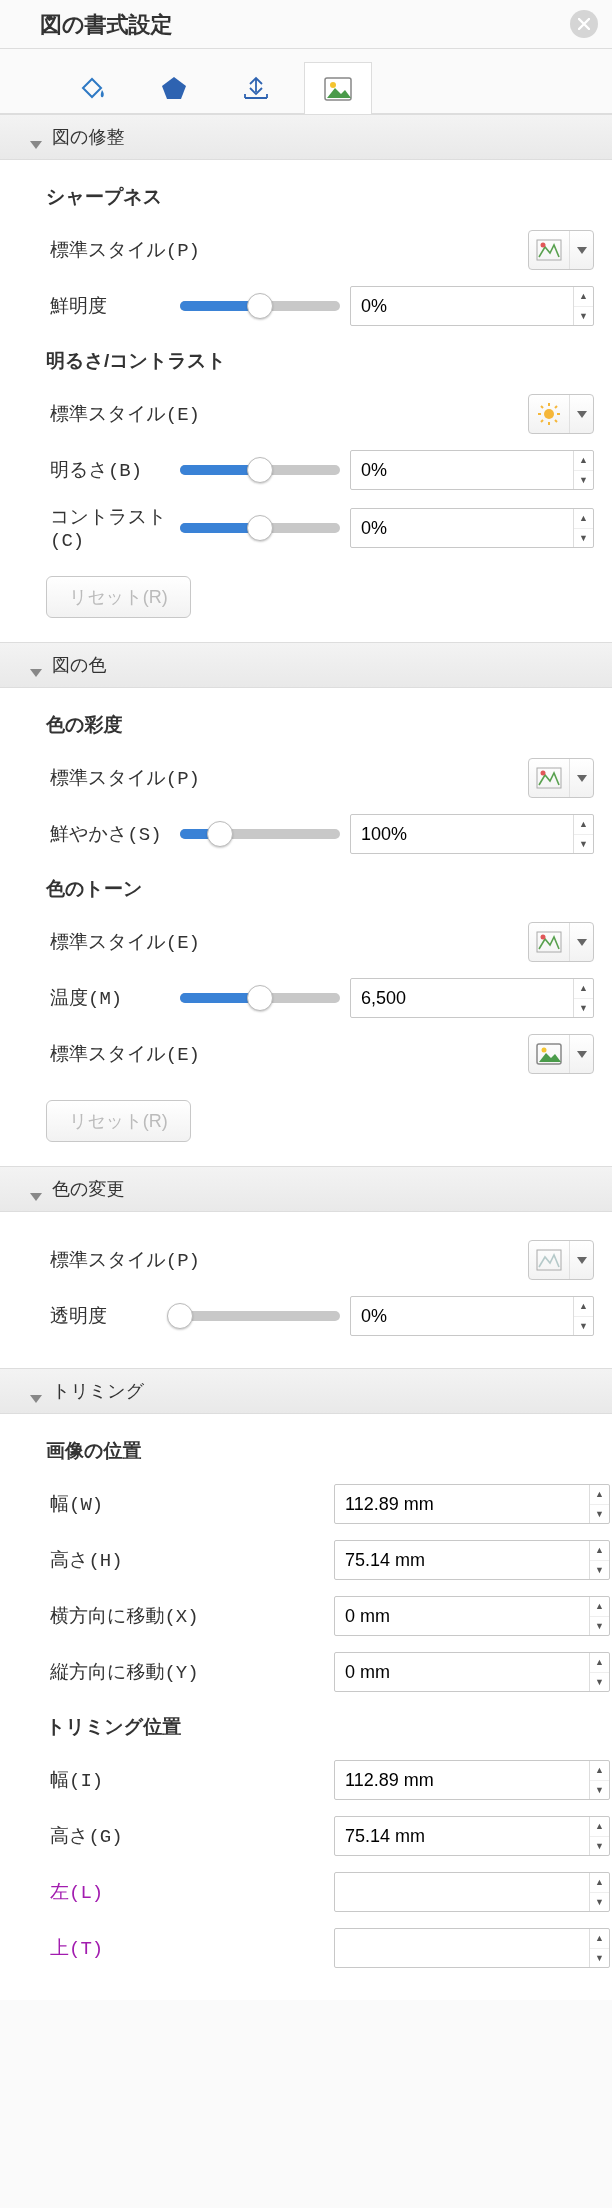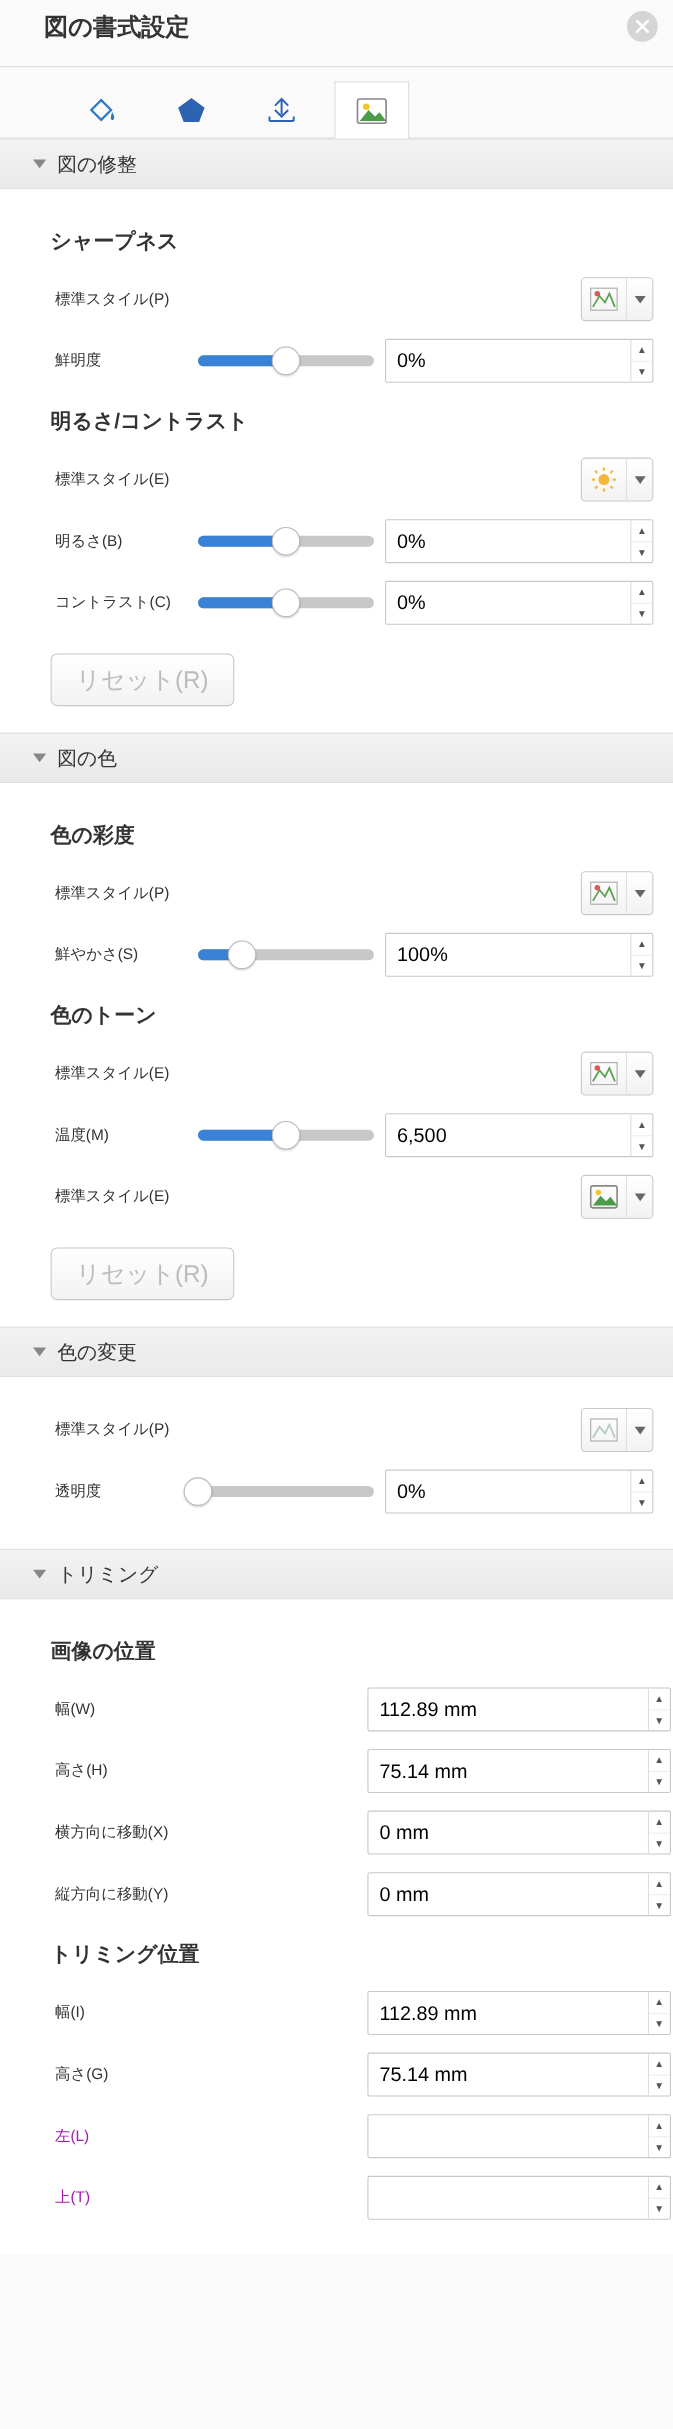--- a/index.html
+++ b/index.html
@@ -7,21 +7,21 @@
     font-family: "Hiragino Sans", "Hiragino Kaku Gothic ProN", "Yu Gothic", Meiryo, sans-serif;
     font-size: 18px;
     color: #333;
     background: #fafafa;
     width: 612px;
   }
   
   .panel-header {
     display: flex;
     align-items: flex-end;
-    padding: 10px 18px 20px 40px;
+    padding: 10px 18px 8px 40px;
     border-bottom: 1px solid #ddd;
     position: relative;
   }
   .panel-title {
     font-weight: 700;
     font-size: 22px;
   }
   .close-btn {
     position: absolute;
     right: 14px; top: 10px;
@@ -54,52 +54,53 @@
     position: relative;
     top: 1px;
   }
   
   .section-header {
     background: linear-gradient(#f3f3f3, #e9e9e9);
     border-top: 1px solid #ddd;
     border-bottom: 1px solid #ddd;
     padding: 10px 14px 10px 30px;
     display: flex;
-    align-items: center;
+    align-items: flex-end;
     gap: 10px;
     font-size: 18px;
     cursor: pointer;
   }
   .disclosure {
     width: 0; height: 0;
     border-left: 6px solid transparent;
     border-right: 6px solid transparent;
     border-top: 8px solid #888;
   }
   .sect-body {
     background: #fff;
     padding: 14px 18px 18px 50px;
   }
   .subhead {
     font-weight: 700;
     font-size: 19px;
     margin: 20px 0 18px -4px;
   }
-  .subhead:first-child { margin-top: 20px; }
+  .subhead:first-child { margin-top: 10px; }
   
   .row {
     display: flex;
     align-items: center;
     margin: 12px 0;
     min-height: 44px;
     gap: 10px;
   }
   .row .lbl {
     flex: 0 0 190px;
-    font-size: 14px;
+    font-size: 19px;
+    font-family: Liberation Mono, monospace;
   }
   .lbl.disabled { color: #a21caf; }
   
   .slider-wrap {
     flex: 1;
     display: flex; align-items: center;
     height: 30px;
     min-width: 160px;
   }
   .slider {
@@ -174,21 +175,21 @@
     width:0;height:0;border-left:5px solid transparent;border-right:5px solid transparent;border-top:7px solid #666;
   }
   
   .reset-btn {
     display:inline-block;
     border:1px solid #c8c8c8;
     background: linear-gradient(#fff,#f2f2f2);
     border-radius: 6px;
     padding: 8px 22px;
     color: #bbb;
-    font-size: 22px;
+    font-size: 18px;
     margin: 12px 0 6px -4px;
   }
   .spacer { flex:1; }
   .pad-right { padding-right: 2px; }
 </style>
 </head>
 <body>
 
 <div class="panel-header">
   <div class="panel-title">図の書式設定</div>

